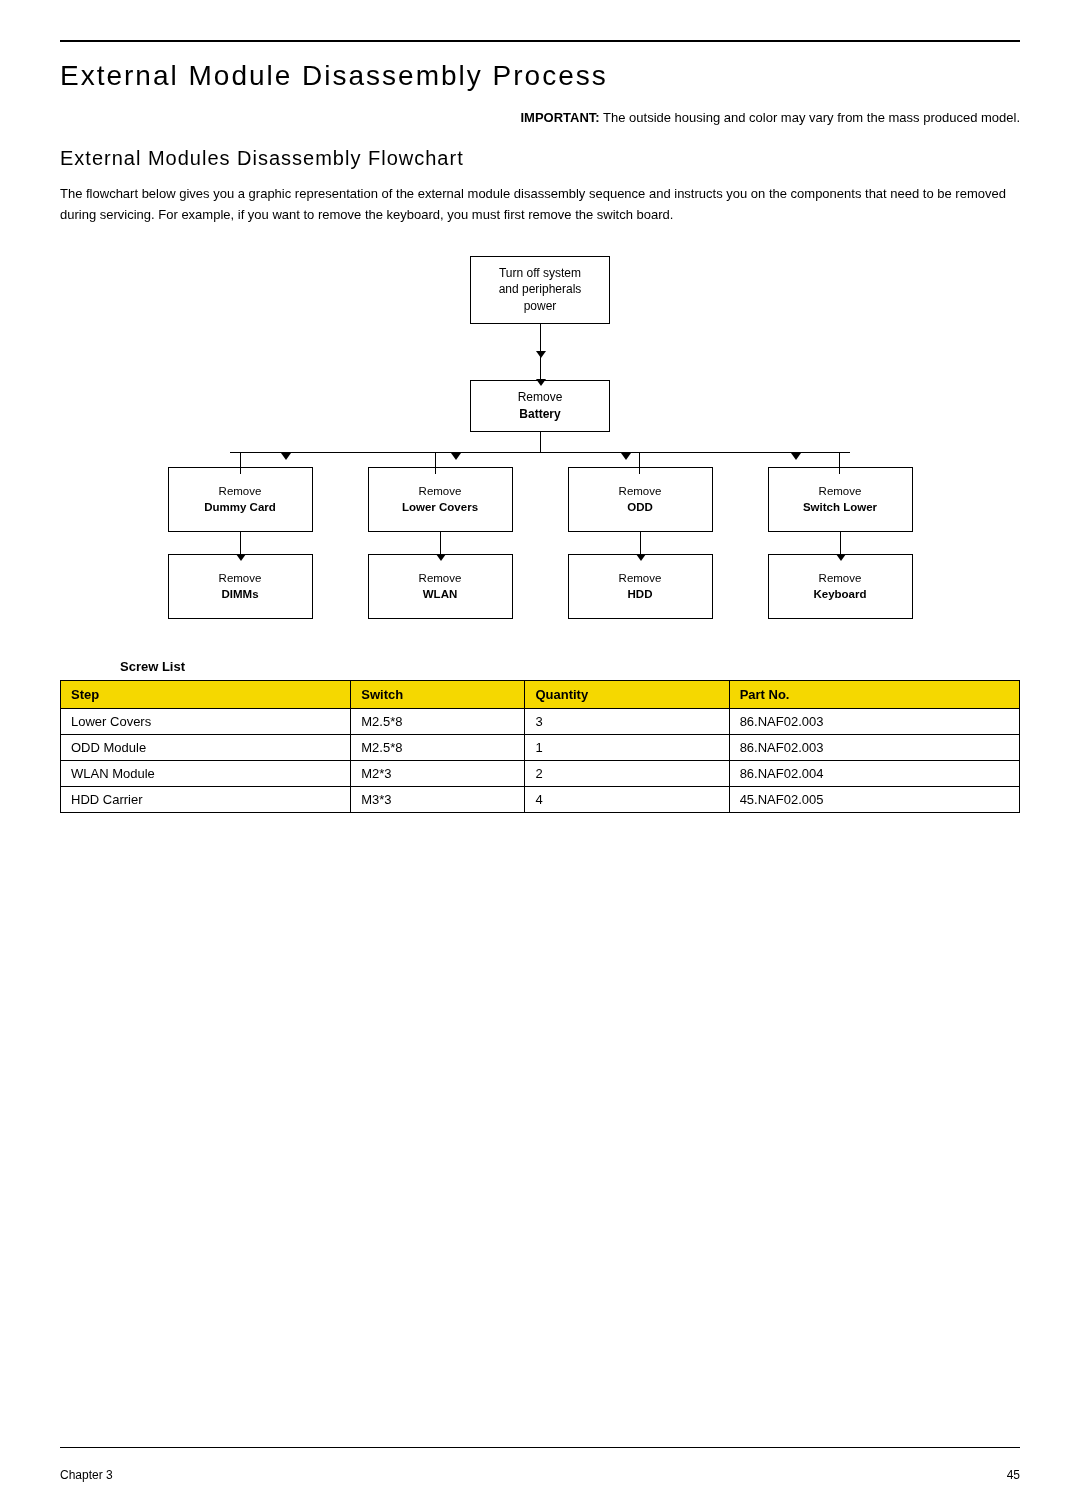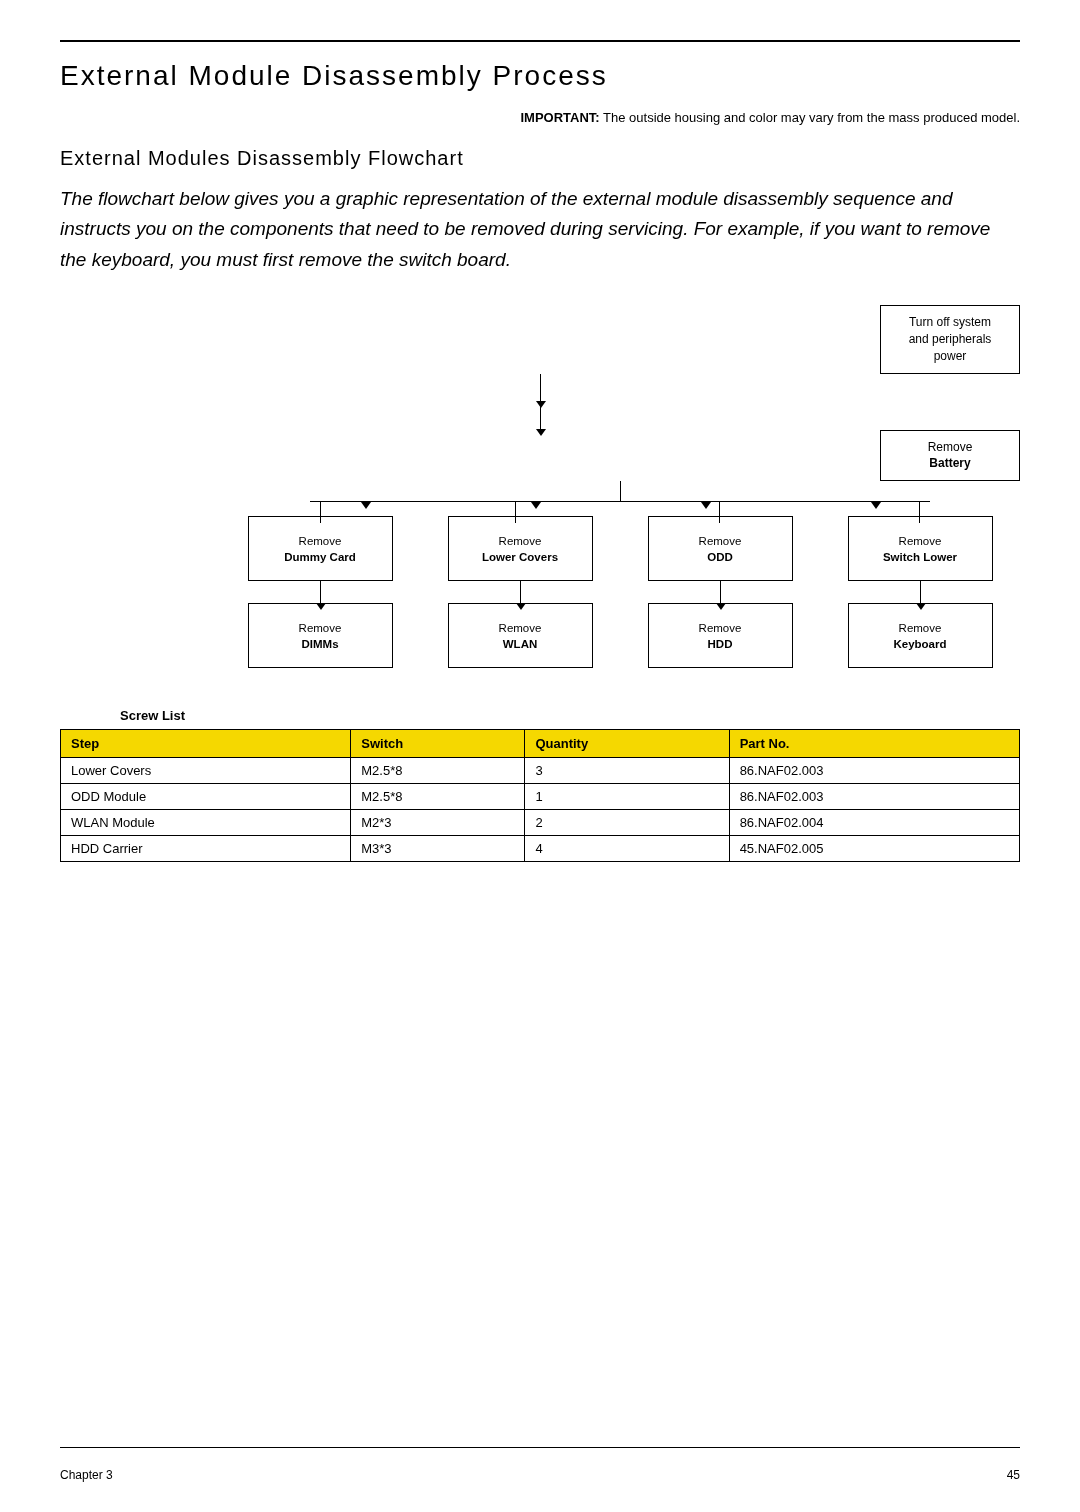--- a/index.html
+++ b/index.html
@@ -30,31 +30,30 @@
     .important-note strong {
       font-weight: bold;
     }
     .section-title {
       font-size: 20px;
       font-weight: normal;
       letter-spacing: 1px;
       margin-bottom: 14px;
     }
     .description {
-      font-size: 19px;
+      font-size: 13px;
       line-height: 1.6;
       margin-bottom: 30px;
-      font-style: italic;
     }
 
     
     .flowchart-container {
       display: flex;
       flex-direction: column;
-      align-items: flex-end;
+      align-items: center;
       margin-bottom: 40px;
     }
     .fc-box {
       border: 1px solid #000;
       padding: 8px 12px;
       text-align: center;
       font-size: 12px;
       min-width: 120px;
       background: #fff;
       line-height: 1.4;

